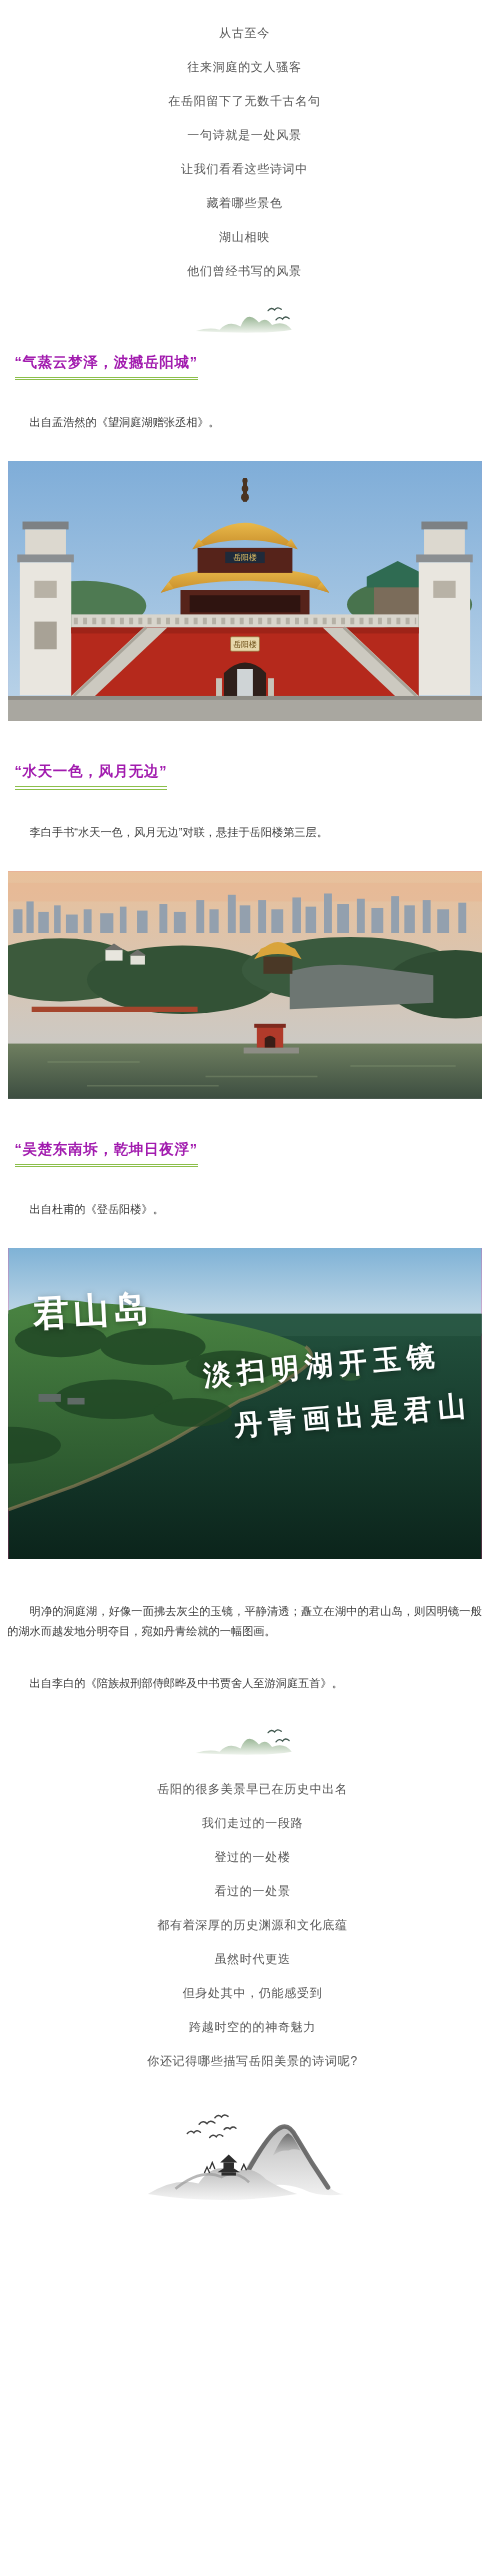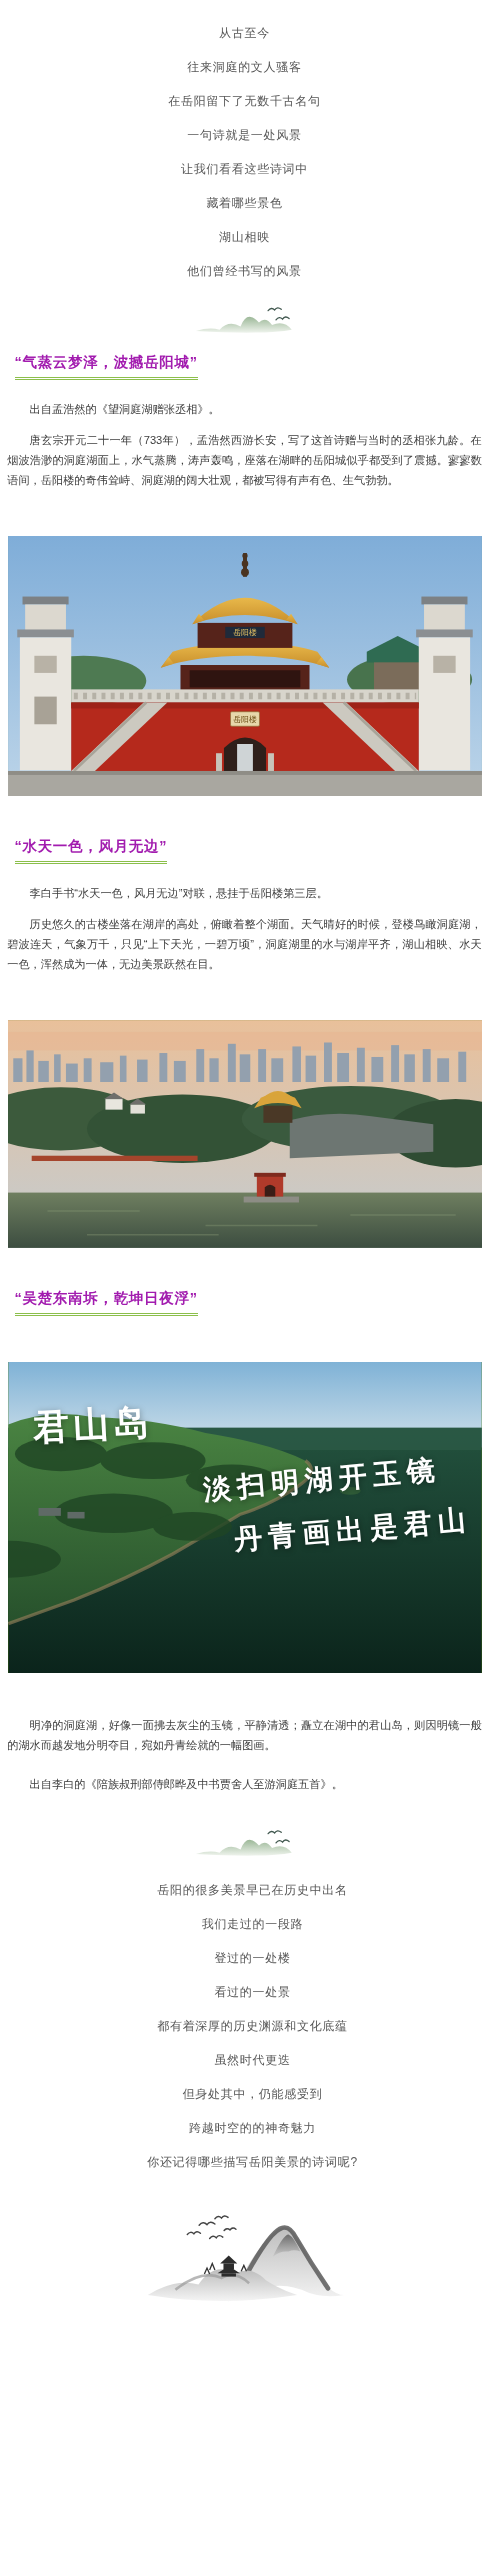--- a/index.html
+++ b/index.html
@@ -45,29 +45,29 @@
     border-bottom: 0.7px solid #8cbf4b;
   }
   .para {
     margin: 0 7.2px 10.5px;
     font-size: 11.2px;
     line-height: 20px;
     color: #3d3d3d;
     text-align: justify;
     text-indent: 2em;
   }
-  .para.lead { margin-top: 19px; }
+  .para.lead { margin-top: 32px; }
 
   
   .photo {
     position: relative;
     width: 474px;
-    margin: 46px auto 0;
+    margin: 29px auto 0;
     overflow: hidden;
-    background: #4d7c0f;
+    background: #ec4899;
   }
   .photo svg { display: block; width: 474px; }
 
   
   .isl-title {
     position: absolute; top: 39px; left: 25px;
     font-size: 36px; font-weight: 700; color: #ffffff;
     letter-spacing: 4px; transform: rotate(-3deg);
     text-shadow: 0 1.3px 6.6px rgba(0,0,0,0.35);
   }
@@ -113,21 +113,20 @@
       </g>
     </svg>
   </div>
 
   <section class="section first">
     <div class="sec-head">
       <div class="sec-title">“气蒸云梦泽，波撼岳阳城”</div>
       <div class="sec-rule"></div>
     </div>
     <p class="para lead">出自孟浩然的《望洞庭湖赠张丞相》。</p>
-    <p class="para">唐玄宗开元二十一年（733年），孟浩然西游长安，写了这首诗赠与当时的丞相张九龄。在烟波浩渺的洞庭湖面上，水气蒸腾，涛声轰鸣，座落在湖畔的岳阳城似乎都受到了震撼。寥寥数语间，岳阳楼的奇伟耸峙、洞庭湖的阔大壮观，都被写得有声有色、生气勃勃。</p>
 
     <div class="photo">
       <svg width="474" height="260" viewBox="0 0 720 395">
         <defs>
           <linearGradient id="sky1" x1="0" y1="0" x2="0" y2="1">
             <stop offset="0" stop-color="#7fadd8"></stop>
               <stop offset="1" stop-color="#bdd5e9"></stop>
           </linearGradient>
           <linearGradient id="roof1" x1="0" y1="0" x2="0" y2="1">
             <stop offset="0" stop-color="#e8b84a"></stop>
@@ -191,21 +190,20 @@
       </svg>
     </div>
   </section>
 
   <section class="section">
     <div class="sec-head">
       <div class="sec-title">“水天一色，风月无边”</div>
       <div class="sec-rule"></div>
     </div>
     <p class="para lead">李白手书“水天一色，风月无边”对联，悬挂于岳阳楼第三层。</p>
-    <p class="para">历史悠久的古楼坐落在湖岸的高处，俯瞰着整个湖面。天气晴好的时候，登楼鸟瞰洞庭湖，碧波连天，气象万千，只见“上下天光，一碧万顷”，洞庭湖里的水与湖岸平齐，湖山相映、水天一色，浑然成为一体，无边美景跃然在目。</p>
 
     <div class="photo">
       <svg width="474" height="228" viewBox="0 0 720 346">
         <defs>
           <linearGradient id="sky2" x1="0" y1="0" x2="0" y2="1">
             <stop offset="0" stop-color="#e9c09a"></stop>
               <stop offset="1" stop-color="#c3ccd1"></stop>
           </linearGradient>
           <linearGradient id="water2" x1="0" y1="0" x2="0" y2="1">
             <stop offset="0" stop-color="#6f7f60"></stop>
@@ -276,20 +274,21 @@
         <path d="M390,268 L390,254 Q398,246 406,254 L406,268 Z" fill="#3a1d16"></path>
       </svg>
     </div>
   </section>
 
   <section class="section">
     <div class="sec-head">
       <div class="sec-title">“吴楚东南坼，乾坤日夜浮”</div>
       <div class="sec-rule"></div>
     </div>
+    <p class="para lead">出自杜甫的《登岳阳楼》。</p>
 
     <div class="photo">
       <svg width="474" height="311" viewBox="0 0 720 473">
         <defs>
           <linearGradient id="sky3" x1="0" y1="0" x2="0" y2="1">
             <stop offset="0" stop-color="#7fb2d6"></stop>
               <stop offset="1" stop-color="#cfe0ea"></stop>
           </linearGradient>
           <linearGradient id="water3" x1="0" y1="0" x2="0" y2="1">
             <stop offset="0" stop-color="#23523e"></stop>

